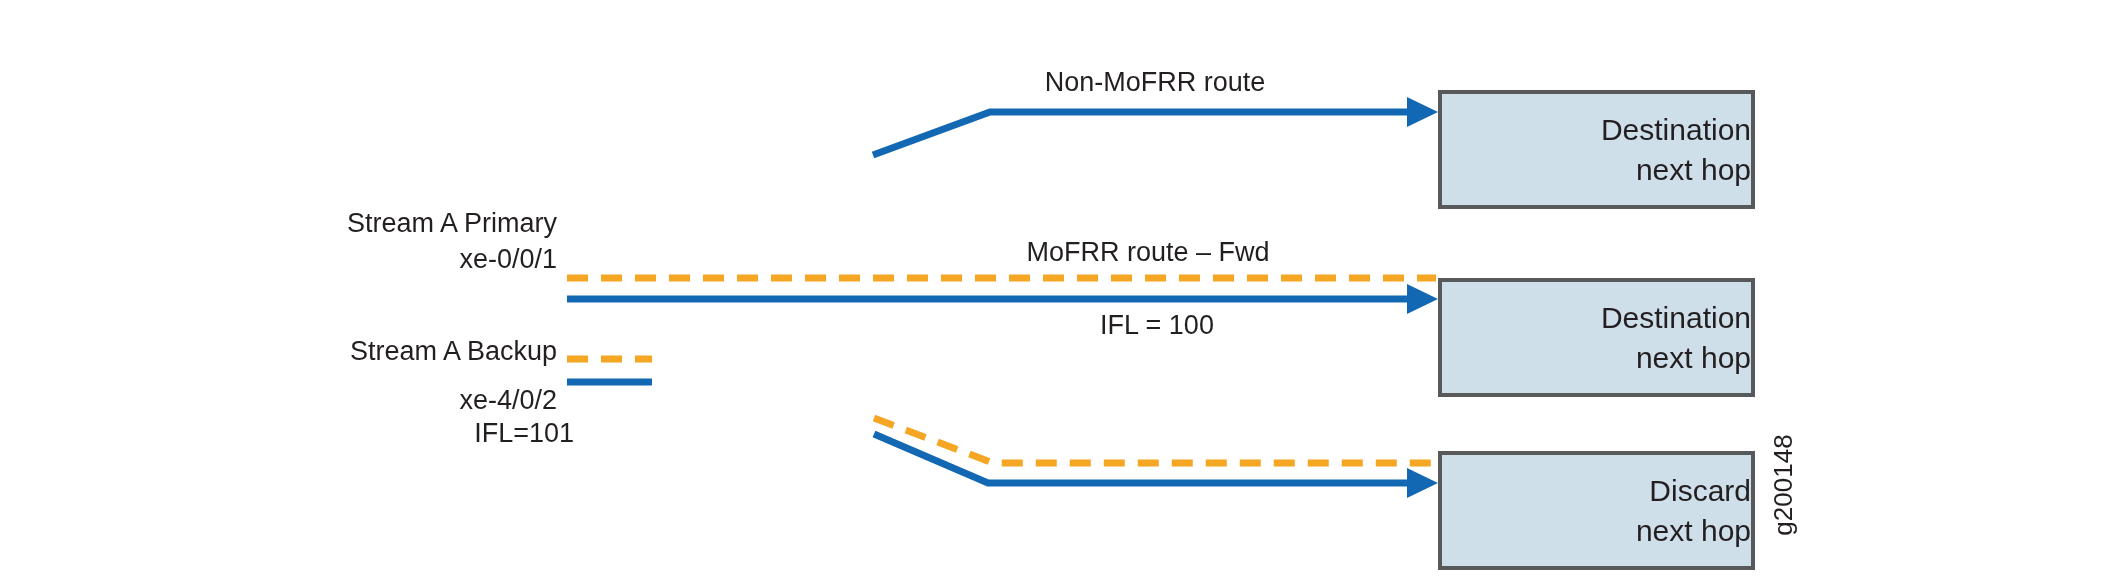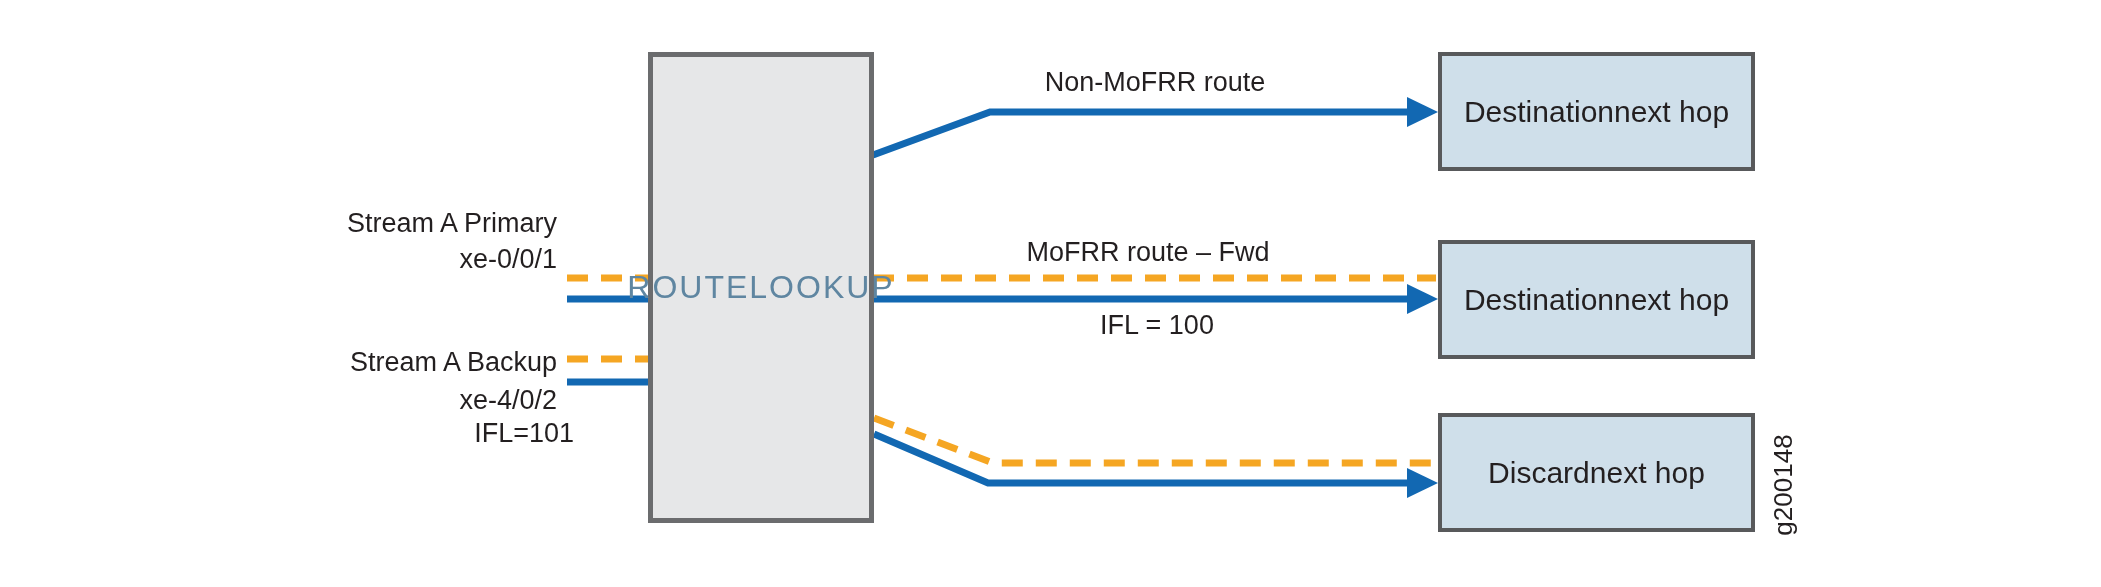--- a/index.html
+++ b/index.html
@@ -11,25 +11,26 @@
     font-family: "Liberation Sans", sans-serif;
     color: #231f20;
     overflow: hidden;
   }
   svg.wires { position: absolute; left: 0; top: 0; z-index: 1; }
 
   .node {
     position: absolute;
     z-index: 2;
     display: flex;
-    flex-direction: row;
-    align-items: center;
+    flex-direction: column;
+    align-items: flex-end;
     justify-content: center;
     text-align: center;
     box-sizing: border-box;
+    margin-top: 38px;
   }
   .route-lookup-box {
     left: 648px; top: 52px; width: 226px; height: 471px;
     background: #e6e7e8;
     border: 5px solid #6b6c6e;
     color: #5f86a1;
     font-size: 32px;
     letter-spacing: 2px;
     line-height: 43px;
   }
@@ -51,21 +52,21 @@
     font-size: 27px;
     line-height: 36px;
     white-space: nowrap;
   }
   .lbl.right-align { text-align: right; width: 400px; }
   .lbl.centered { text-align: center; width: 420px; } 
   
   .pA1 { left: 157px; top: 205px; }
   .pA2 { left: 157px; top: 241px; }
   .pA3 { left: 157px; top: 279px; }
-  .pB1 { left: 157px; top: 344px; }
+  .pB1 { left: 157px; top: 333px; }
   .pB2 { left: 157px; top: 382px; }
   .pB3 { left: 174px; top: 415px; }
 
   .r1-label  { left: 945px;  top: 64px; }
   .r2-label  { left: 938px;  top: 234px; }
   .r2-ifl    { left: 947px;  top: 307px; }
   .r3-label  { left: 947px;  top: 419px; }
   .r3-ifl    { left: 940px;  top: 489px; }
 
   .figure-id {
@@ -96,24 +97,20 @@
     <path d="M567,382 H652" fill="none" stroke-width="7" stroke="#1268b2"></path>
 
     <path d="M873,155 L990,112 H1410" fill="none" stroke-width="7" stroke="#1268b2"></path>
     <polygon points="1407,97 1438,112 1407,127" fill="#1268b2"></polygon>
 
     <path d="M874,418 L993,463 H1436" fill="none" stroke-width="7" stroke-dasharray="21 13" stroke="#f5a623"></path>
     <path d="M874,434 L988,483 H1410" fill="none" stroke-width="7" stroke="#1268b2"></path>
     <polygon points="1407,468 1438,483 1407,498" fill="#1268b2"></polygon>
   </svg>
 
-  <div class="node route-lookup-box">
-    <div>ROUTE</div>
-    <div>LOOKUP</div>
-  </div>
 
   <div class="node nexthop-box nexthop-1">
     <div>Destination</div>
     <div>next hop</div>
   </div>
   <div class="node nexthop-box nexthop-2">
     <div>Destination</div>
     <div>next hop</div>
   </div>
   <div class="node nexthop-box nexthop-3">

